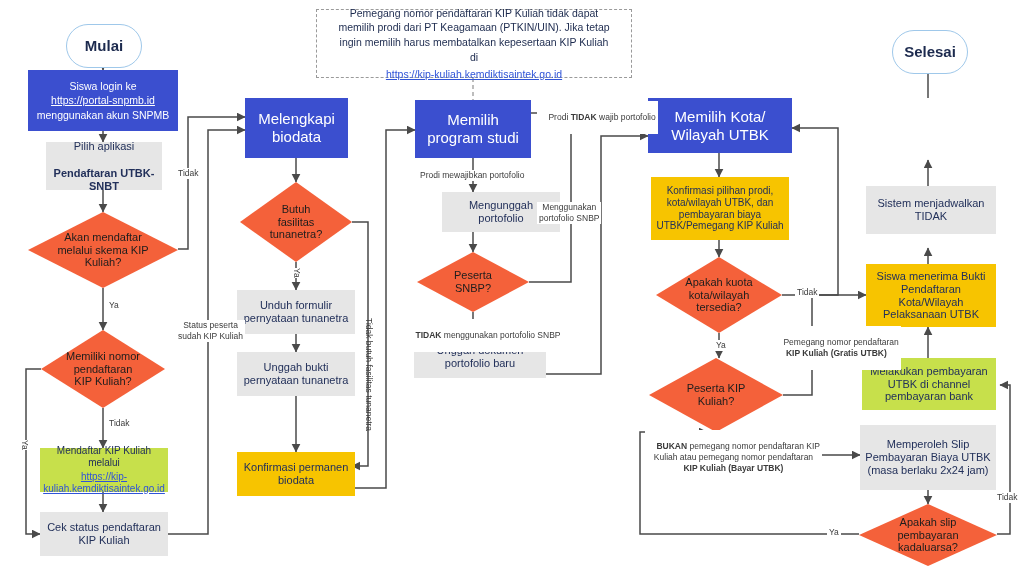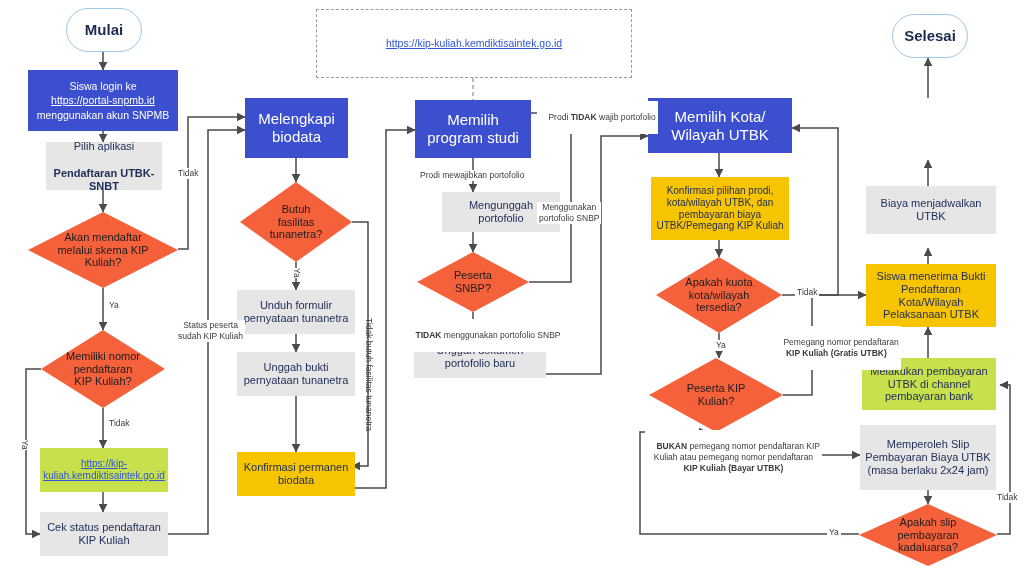--- a/index.html
+++ b/index.html
@@ -4,21 +4,21 @@
 <title>Alur Pendaftaran UTBK-SNBT</title>
 <style>
   html,body{margin:0;padding:0;background:#ffffff;}
   body{font-family:"Liberation Sans", sans-serif;}
   #canvas{position:relative;width:1024px;height:566px;background:#fff;overflow:hidden;}
   .node{position:absolute;box-sizing:border-box;display:flex;align-items:center;
         justify-content:center;text-align:center;line-height:1.18;}
   .node span{display:block;padding:1px 4px;}
   
   .term{border:1.6px solid #9fc8ea;border-radius:26px;background:#ffffff;
-        color:#1c2a4e;font-weight:bold;font-size:15px;}
+        color:#1c2a4e;font-weight:bold;font-size:15px;margin-top:16px;}
   
   .blue{background:#3b4fcf;color:#ffffff;font-size:15px;}
   
   .grey{background:#e6e6e6;color:#22305a;font-size:11px;}
   
   .yellow{background:#f7c400;color:#22305a;font-size:11px;}
   
   .green{background:#c7e04b;color:#22305a;font-size:11px;}
   
   .dia{background:#f4613a;color:#1d1d1d;font-size:11px;
@@ -142,20 +142,21 @@
   <div class="node dia" style="left:28px;top:212px;width:150px;height:76px;">
     <span style="max-width:108px;">Akan mendaftar melalui skema KIP Kuliah?</span>
   </div>
 
   <div class="node dia" style="left:41px;top:330px;width:124px;height:78px;">
     <span style="max-width:74px;">Memiliki nomor pendaftaran KIP Kuliah?</span>
   </div>
 
   <div class="node green" style="left:40px;top:448px;width:128px;height:44px;font-size:10px;">
     <span>
+        <span>Mendaftar KIP Kuliah melalui </span>
         <span class="lnk">https://kip-kuliah.kemdiktisaintek.go.id</span>
       </span>
   </div>
 
   <div class="node grey" style="left:40px;top:512px;width:128px;height:44px;">
     <span>Cek status pendaftaran KIP Kuliah</span>
   </div>
 
   <div class="node blue" style="left:245px;top:98px;width:103px;height:60px;">
     <span>Melengkapi biodata</span>
@@ -219,30 +220,31 @@
 
   <div class="node green" style="left:862px;top:358px;width:134px;height:52px;">
     <span>Melakukan pembayaran UTBK di channel pembayaran bank</span>
   </div>
 
   <div class="node yellow" style="left:866px;top:264px;width:130px;height:63px;">
     <span>Siswa menerima Bukti Pendaftaran Kota/Wilayah Pelaksanaan UTBK</span>
   </div>
 
   <div class="node grey" style="left:866px;top:186px;width:130px;height:48px;">
-    <span>Biaya menjadwalkan UTBK</span>
+    <span>Sistem menjadwalkan TIDAK</span>
   </div>
 
 
   <div class="node term" style="left:892px;top:14px;width:76px;height:44px;">
     <span>Selesai</span>
   </div>
 
   <div class="node note" style="left:316px;top:9px;width:316px;height:69px;">
     <span>
+        <span>Pemegang nomor pendaftaran KIP Kuliah tidak dapat memilih prodi dari PT Keagamaan (PTKIN/UIN). Jika tetap ingin memilih harus membatalkan kepesertaan KIP Kuliah di </span>
         <span class="lnk">https://kip-kuliah.kemdiktisaintek.go.id</span>
       </span>
   </div>
 
   <div class="lbl" style="left:176px;top:168px;">Tidak</div>
 
   <div class="lbl" style="left:107px;top:300px;">Ya</div>
 
   <div class="lbl vert" style="left:17px;top:440px;">Ya</div>
 

